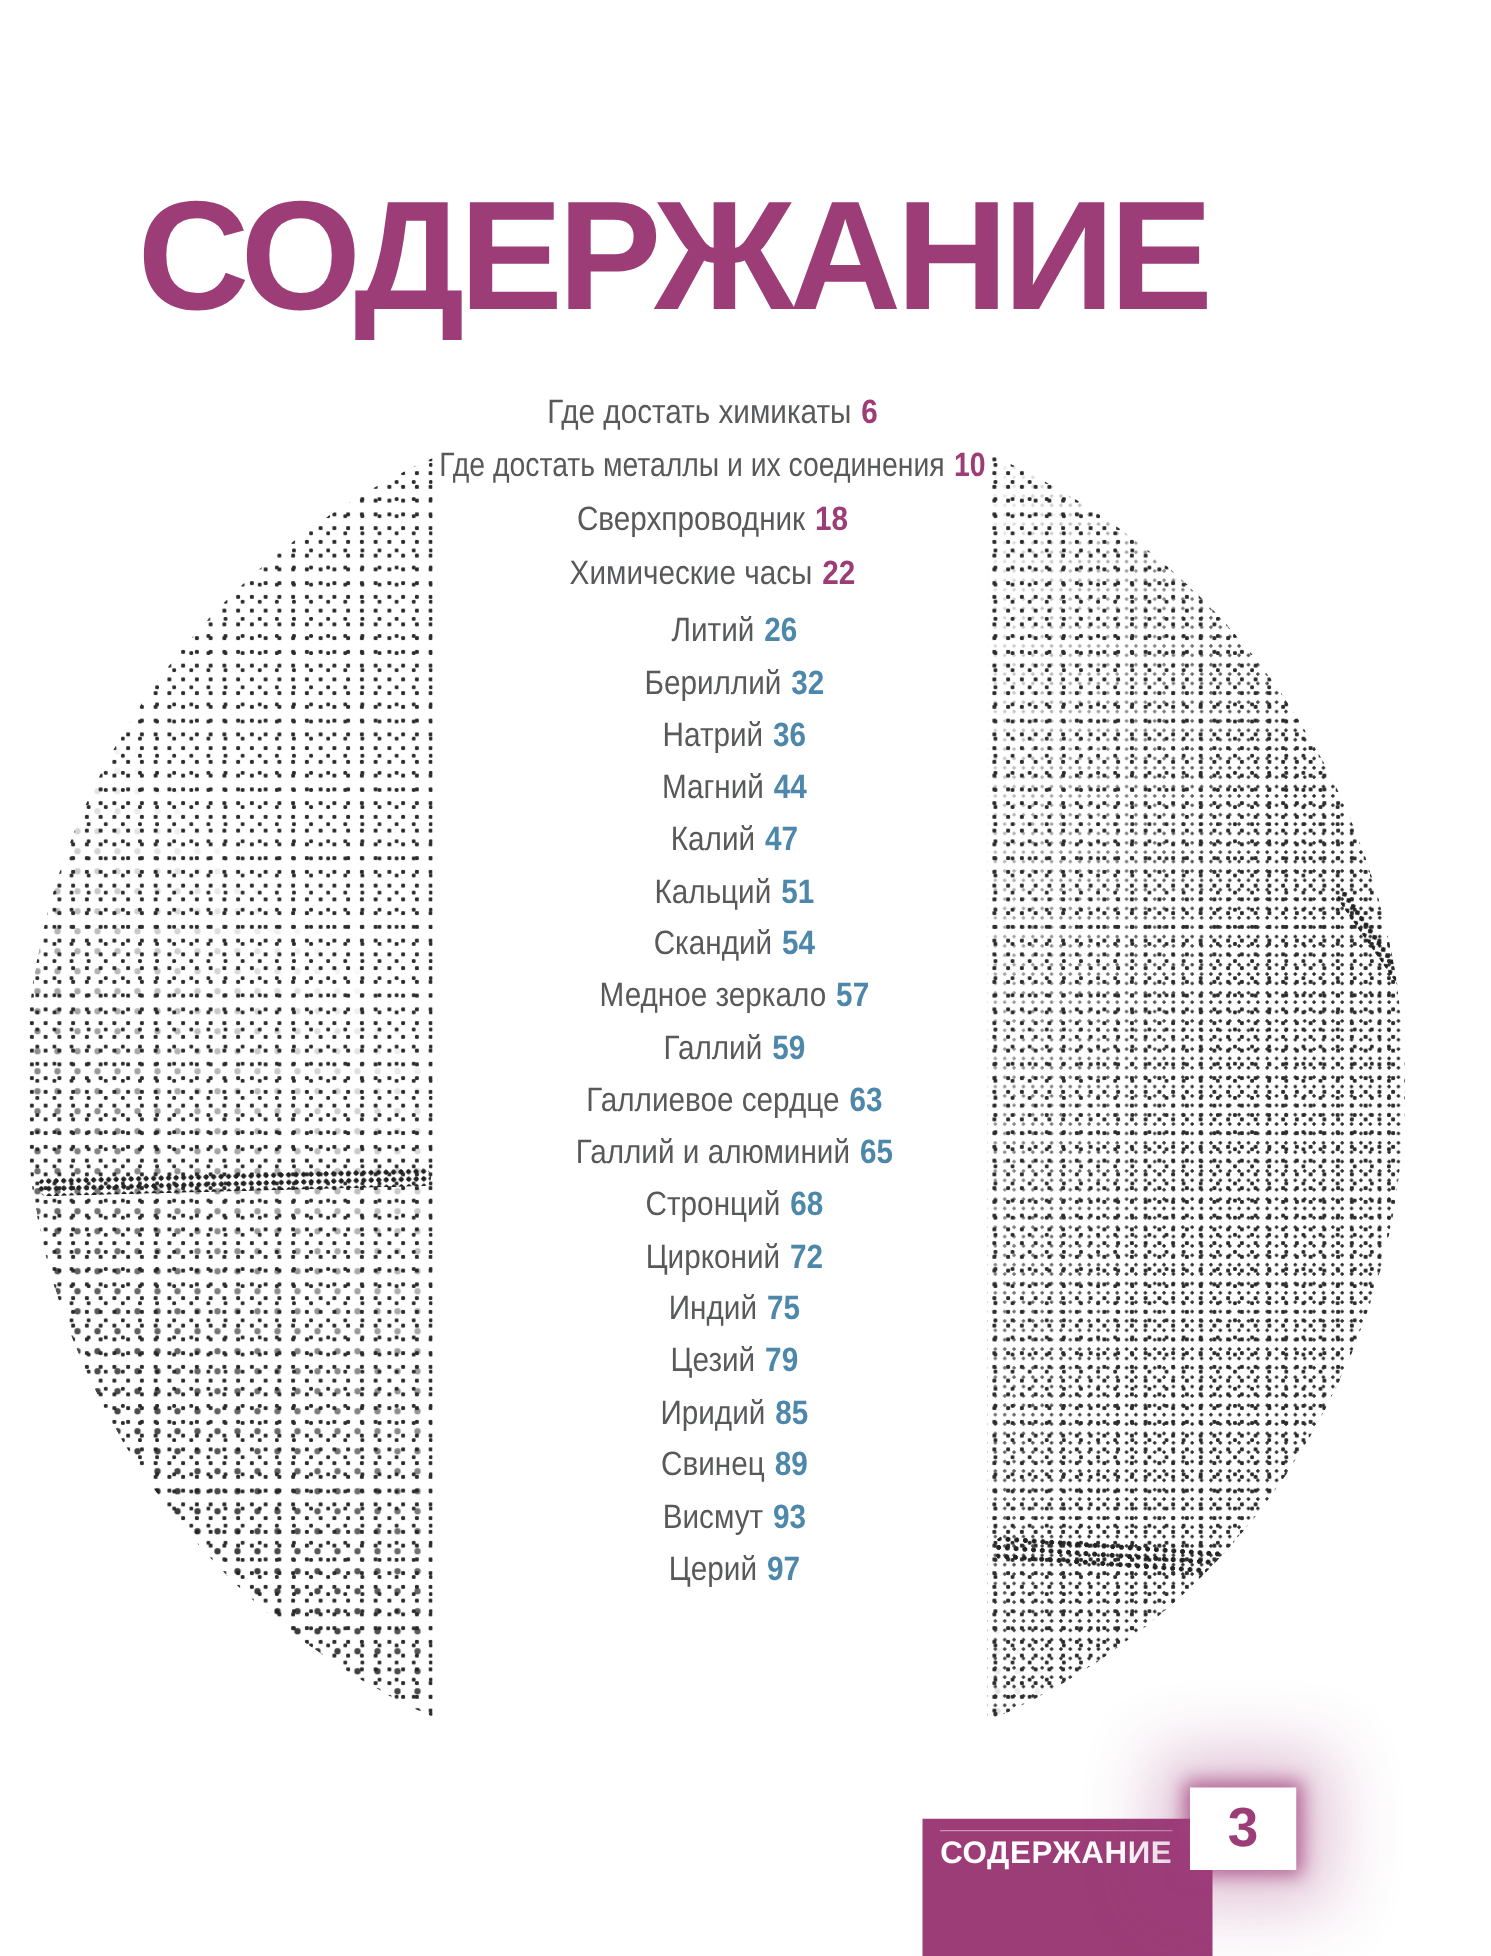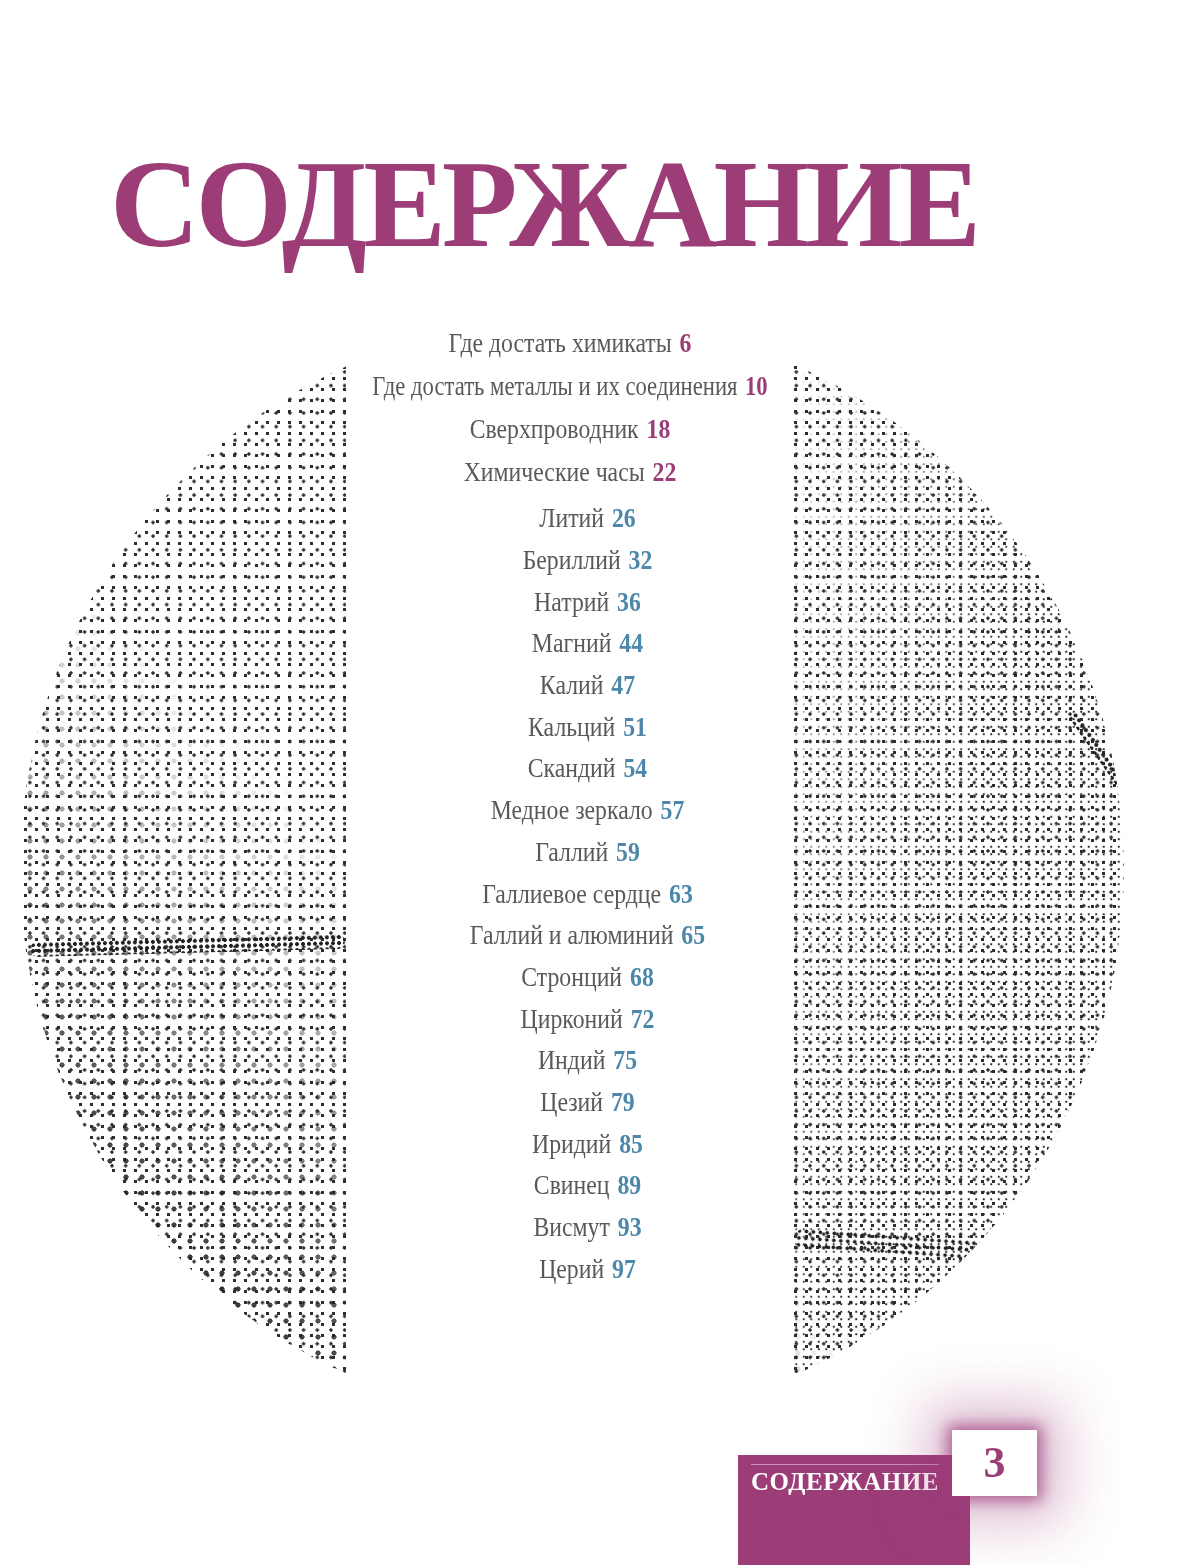--- a/index.html
+++ b/index.html
@@ -1,18 +1,18 @@
 <!DOCTYPE html>
 <html><head>
 <meta charset="utf-8">
 <style>
   html,body{margin:0;padding:0;background:#fff;}
   .page{
     position:relative;width:1193px;height:1565px;background:#ffffff;
-    overflow:hidden;font-family:Liberation Serif, serif;
+    overflow:hidden;font-family:Liberation Sans, sans-serif;
   }
 
   
   .title{
     position:absolute;z-index:4;left:110px;top:143px;margin:0;
     font-size:124px;font-weight:700;letter-spacing:-4px;line-height:1;
     color:#9c3d78;white-space:nowrap;
   }
 
   
@@ -46,21 +46,21 @@
   }
   .band-left{left:10px;top:620px;width:315px;height:15px;transform:rotate(-1.5deg);}
   .band-right{left:775px;top:920px;width:310px;height:22px;transform:rotate(4deg);
     background-size:7px 7px;}
   .band-right2{left:1032px;top:430px;width:95px;height:10px;transform:rotate(55deg);}
 
   
   .text-col-bg{position:absolute;z-index:2;left:346px;top:300px;width:444px;height:1145px;background:#fff;}
 
   
-  .toc{position:absolute;z-index:3;left:0;top:322px;width:1140px;color:#58595b;}
+  .toc{position:absolute;z-index:3;left:0;top:308px;width:1140px;color:#58595b;}
   .row{
     height:43px;display:flex;align-items:center;justify-content:center;gap:9px;
     font-size:27px;white-space:nowrap;transform:scaleX(0.88);transform-origin:50% 50%;
   }
   .row.tight{transform:scaleX(0.84);}
   .metals-list .row{height:41.7px;}
   .num{font-weight:700;}
   .num.m{color:#9c3d78;}
   .num.b{color:#4d87aa;}
   .section{

